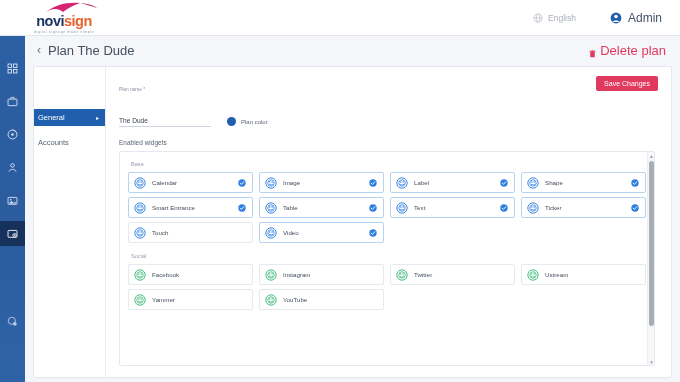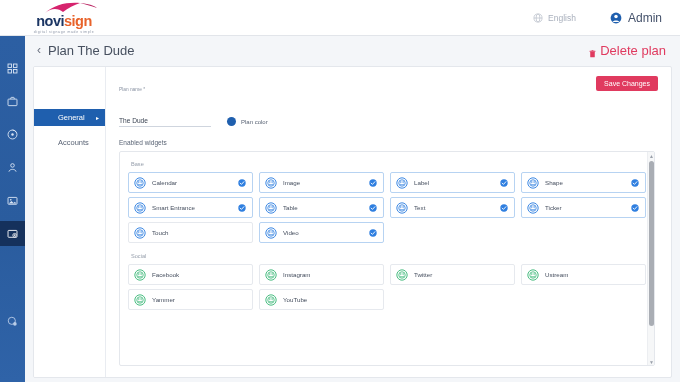--- a/index.html
+++ b/index.html
@@ -97,21 +97,21 @@
   }
 
   .card-nav {
     width: 72px; flex: 0 0 72px;
     border-right: 1px solid #e9ecf1;
     padding-top: 42px;
     background: #ffffff;
   }
   .nav-item {
     height: 17px; display: flex; align-items: center;
-    padding: 0 6px 0 24px;
+    padding: 0 6px 0 4px;
     font-size: 7.5px; color: #5a6475;
     margin-bottom: 8px;
   }
   .nav-item.active {
     background: #1f5fae; color: #ffffff;
   }
   .nav-arrow { margin-left: auto; font-size: 6px; }
 
   .card-body {
     flex: 1; position: relative;

